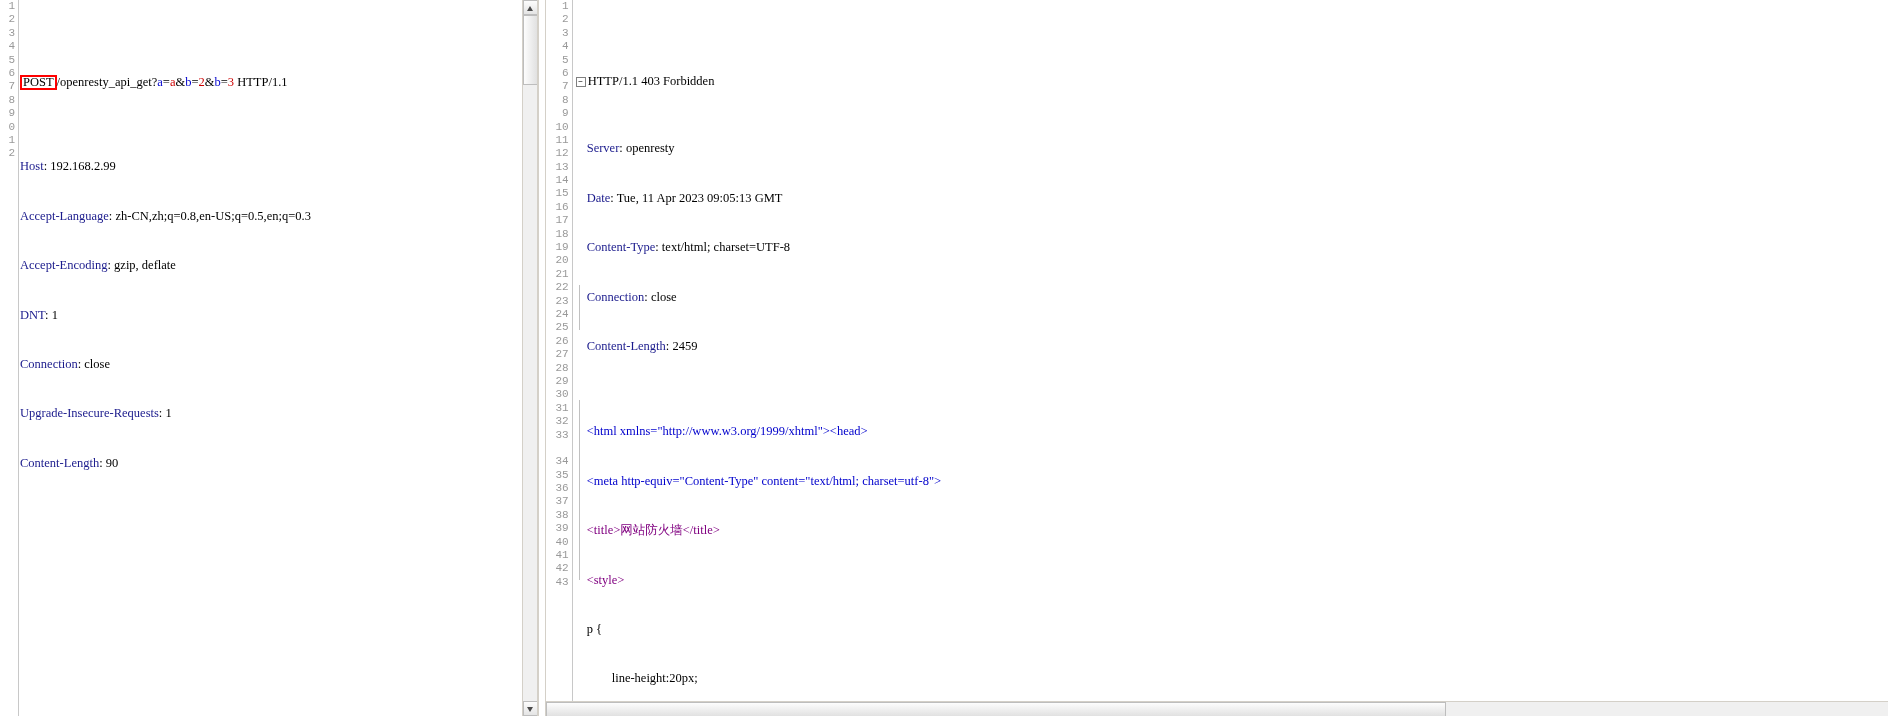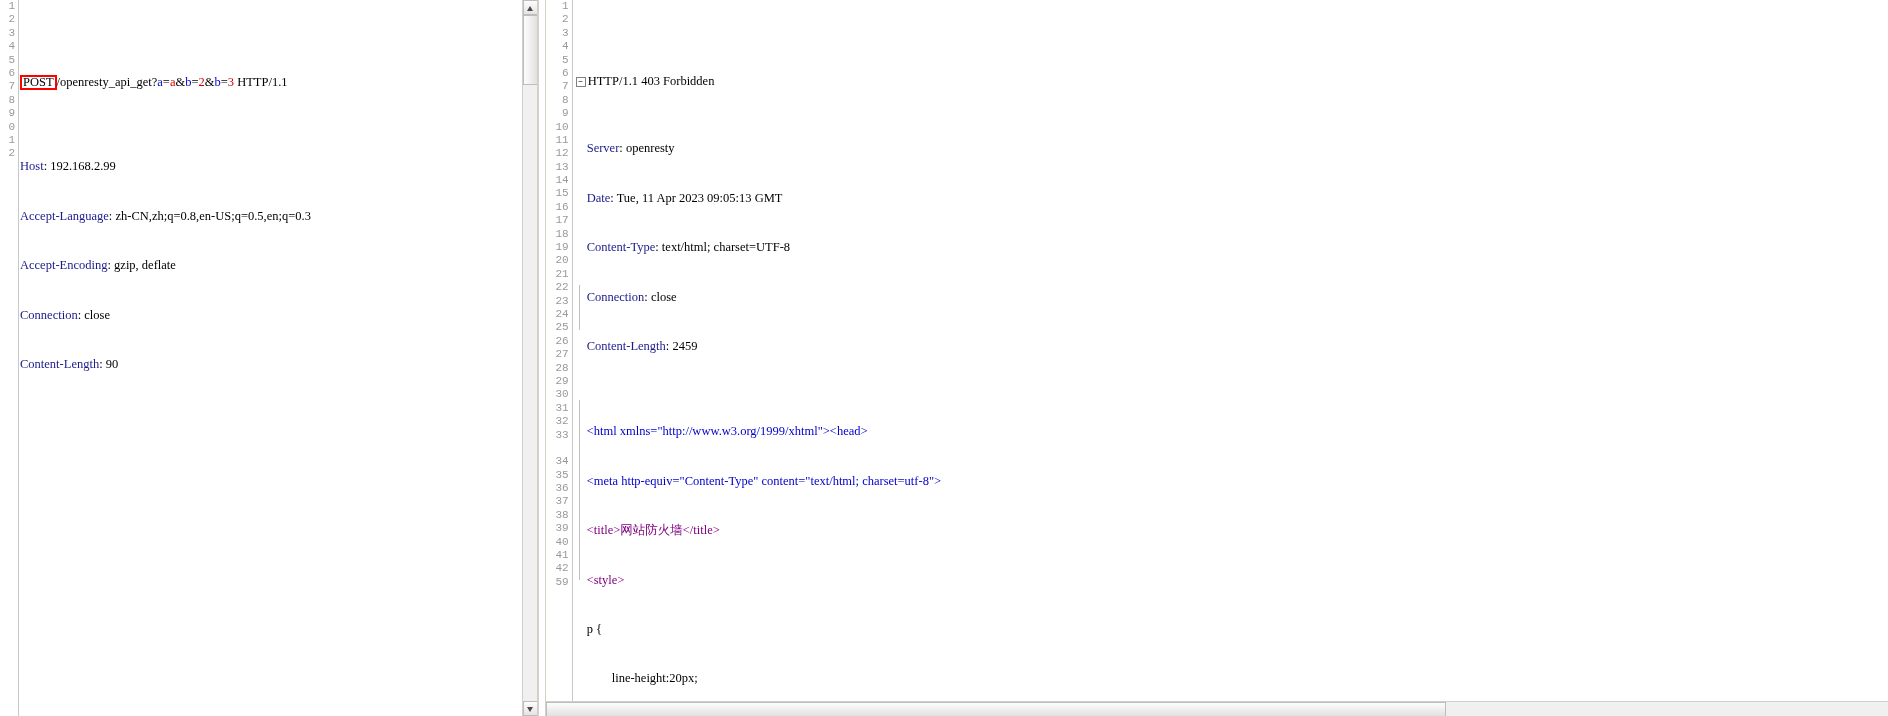--- a/index.html
+++ b/index.html
@@ -212,21 +212,23 @@
 
       <div class="content content-left">
 
         
         <div class="row"><span class="hl-method plain">POST</span><span class="plain">/openresty_api_get?</span><span class="blue">a</span><span class="plain">=</span><span class="red">a</span><span class="plain">&amp;</span><span class="blue">b</span><span class="plain">=</span><span class="red">2</span><span class="plain">&amp;</span><span class="blue">b</span><span class="plain">=</span><span class="red">3</span><span class="plain"> <span>HTTP/1.1</span></span></div>
 
         
         <div class="row"><span class="hdr-name">Host</span><span class="plain">: </span><span class="plain">192.168.2.99</span></div>
         <div class="row"><span class="hdr-name">Accept-Language</span><span class="plain">: </span><span class="plain">zh-CN,zh;q=0.8,en-US;q=0.5,en;q=0.3</span></div>
         <div class="row"><span class="hdr-name">Accept-Encoding</span><span class="plain">: </span><span class="plain">gzip, deflate</span></div>
+        <div class="row"><span class="hdr-name">DNT</span><span class="plain">: </span><span class="plain">1</span></div>
         <div class="row"><span class="hdr-name">Connection</span><span class="plain">: </span><span class="plain">close</span></div>
+        <div class="row"><span class="hdr-name">Upgrade-Insecure-Requests</span><span class="plain">: </span><span class="plain">1</span></div>
         <div class="row"><span class="hdr-name">Content-Length</span><span class="plain">: </span><span class="plain">90</span></div>
 
         
         <div class="row">&nbsp;</div>
 
         
         
         
       </div>
 
@@ -284,21 +286,21 @@
           <div class="ln">&nbsp;</div>
           <div class="ln">34</div>
           <div class="ln">35</div>
         <div class="ln">36</div>
           <div class="ln">37</div>
           <div class="ln">38</div>
           <div class="ln">39</div>
         <div class="ln">40</div>
           <div class="ln">41</div>
           <div class="ln">42</div>
-          <div class="ln">59</div>
+          <div class="ln">43</div>
       </div>
 
       <div class="indentline" style="top:285px; height:45px;"></div>
       <div class="indentline" style="top:400px; height:180px;"></div>
 
       <div class="content content-right">
 
         
         <div class="row"><span class="fold">−</span><span class="plain">HTTP/1.1 403 Forbidden</span></div>
 

